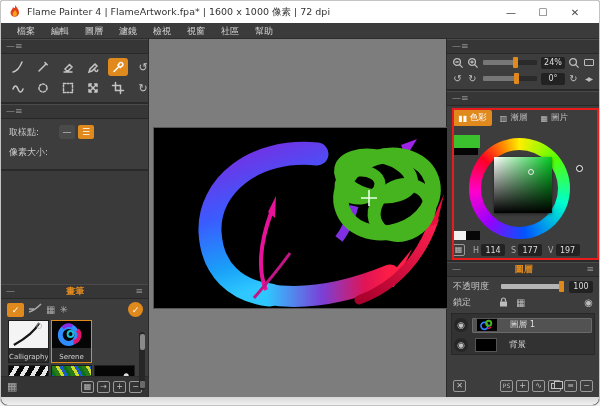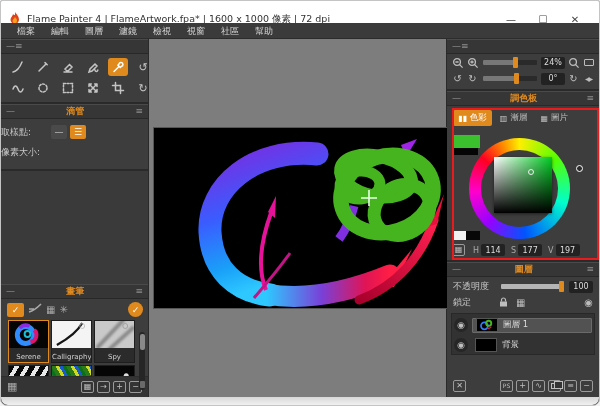--- a/index.html
+++ b/index.html
@@ -1,19 +1,19 @@
 <!DOCTYPE html>
 <html><head>
 <meta charset="utf-8">
 <style>
   html,body{margin:0;padding:0;background:#f2f2f2;font-family:"DejaVu Sans","Liberation Sans",sans-serif;}
   *{box-sizing:border-box;}
   .window{position:relative;width:600px;height:406px;background:#3a3a3a;border:1px solid #c4c4c4;border-radius:2px 2px 7px 7px;overflow:hidden;}
   
-  .titlebar{position:absolute;left:0;top:0;right:0;height:36px;background:#ffffff;display:flex;align-items:center;padding:0 8px;}
+  .titlebar{position:absolute;left:0;top:0;right:0;height:22px;background:#ffffff;display:flex;align-items:center;padding:0 8px;}
   .flame-logo{width:12px;height:14px;margin-right:6px;}
   .title-text{font-size:9.5px;color:#333;white-space:nowrap;overflow:hidden;flex:1;}
   .winbtns{display:flex;gap:0;}
   .winbtn{width:32px;height:20px;display:flex;align-items:center;justify-content:center;font-size:10px;color:#444;}
   
   .menubar{position:absolute;left:0;top:22px;right:0;height:16px;background:#3b3b3b;display:flex;align-items:center;padding:0 8px;gap:0;border-bottom:1px solid #2c2c2c;}
   .menu-item{font-size:9px;color:#d6d6d6;padding:0 8px;line-height:16px;}
   
   .main{position:absolute;left:0;top:38px;right:0;bottom:8px;}
   .leftcol{position:absolute;left:0;top:0;width:147px;height:100%;background:#353535;display:flex;flex-direction:column;}
@@ -27,21 +27,21 @@
   .phdr .ttl{flex:1;text-align:center;color:#e08a1e;font-weight:bold;font-size:9px;}
   .phdr .ham{color:#8f8f8f;font-size:9px;line-height:9px;}
   
   .toolgrid{display:grid;grid-template-columns:repeat(5,20px) 16px;gap:3px 5px;padding:4px 6px 5px 7px;}
   .tbtn{width:20px;height:18px;border-radius:3px;display:flex;align-items:center;justify-content:center;color:#c4c4c4;font-size:11px;}
   .tbtn.sel{background:#e08a1e;color:#fff;}
   .tbtn svg{display:block;}
   .ticn{stroke:#c4c4c4;fill:none;stroke-width:1.5;stroke-linecap:round;}
   .tbtn.sel .ticn{stroke:#fff;}
   
-  .drow{display:flex;align-items:center;padding:6px 8px 0 0;font-size:9px;color:#c8c8c8;}
+  .drow{display:flex;align-items:center;padding:6px 8px 0 8px;font-size:9px;color:#c8c8c8;}
   .drow .lab{width:50px;}
   .sbtn{width:16px;height:14px;border-radius:2px;background:#4a4a4a;color:#c8c8c8;display:flex;align-items:center;justify-content:center;font-size:9px;margin-right:3px;}
   .sbtn.sel{background:#e08a1e;color:#fff;}
   .radios{display:flex;flex-direction:column;gap:2px;}
   .radio{display:flex;align-items:center;gap:4px;font-size:8.5px;color:#c8c8c8;}
   .rdot{width:9px;height:9px;border-radius:50%;border:1px solid #8a8a8a;background:#2e2e2e;position:relative;}
   .rdot.on::after{content:"";position:absolute;left:1.5px;top:1.5px;width:4px;height:4px;border-radius:50%;background:#e08a1e;}
   .spacer{flex:1;background:#3a3a3a;}
   
   .brushpanel{height:113px;display:flex;flex-direction:column;border-bottom:none;}
@@ -93,21 +93,21 @@
   .lrow{display:flex;align-items:center;padding:3px 6px 0 6px;font-size:9px;color:#c8c8c8;gap:4px;}
   .lrow .llab{width:42px;}
   .dropdown{flex:1;height:13px;background:#7a7a7a;border-radius:2px;display:flex;align-items:center;padding:0 4px;color:#1c1c1c;font-size:8.5px;}
   .dropdown .arr{margin-left:auto;font-size:6px;color:#333;}
   .lockicons{display:flex;gap:8px;align-items:center;flex:1;}
   .licn{color:#bdbdbd;font-size:10px;line-height:10px;}
   .eyeR{margin-left:auto;}
   .layerlist{margin:4px 4px 0 4px;background:#323232;border:1px solid #282828;height:42px;padding:2px 2px;}
   .layeritem{display:flex;align-items:center;gap:4px;height:18px;margin-bottom:2px;}
   .eyebtn{width:14px;height:14px;border-radius:50%;background:#262626;color:#c0c0c0;font-size:9px;display:flex;align-items:center;justify-content:center;}
-  .lmain{flex:1;display:flex;align-items:center;gap:5px;height:15px;padding:0 3px;border-radius:1px;}
+  .lmain{flex:1;display:flex;align-items:center;gap:12px;height:15px;padding:0 3px;border-radius:1px;}
   .lmain.sel{background:#525252;border:1px solid #6a6a6a;}
   .lthumb{width:22px;height:14px;background:#000;border:1px solid #555;}
   .lname{font-size:8.5px;color:#ddd;}
   .lbar{display:flex;align-items:center;gap:3px;padding:5px 6px 0 6px;margin-top:auto;margin-bottom:5px;}
   .lbar .gap{flex:1;}
   .dbl{position:relative;width:7px;height:6px;border:1px solid #c0c0c0;}
   .dbl::after{content:"";position:absolute;left:2px;top:-3px;width:7px;height:6px;border:1px solid #c0c0c0;background:#343434;}
   
   .canvas{position:absolute;left:5px;top:89px;width:293px;height:180px;background:#000;box-shadow:0 0 0 1px #555;}
   
@@ -203,21 +203,20 @@
                 <path class="ticn" d="M4.5,1.5 v8 h8 M1.5,4.5 h8 v8"></path>
               </svg>
             </div>
           <div class="tbtn">↻</div>
         </div>
       </div>
 
       <div class="panel">
         <div class="phdr">
           <span class="min">—</span>
-          <span class="ttl">滴管</span>
           <span class="ham">≡</span>
         </div>
         <div class="drow">
           <span class="lab">取樣點:</span>
           <div class="sbtn">—</div>
           <div class="sbtn sel">☰</div>
         </div>
         <div class="drow" style="align-items:flex-start;padding-bottom:10px;">
           <span class="lab" style="padding-top:1px;">像素大小:</span>
         </div>
@@ -234,48 +233,37 @@
         <div class="brow">
           <div class="chkbtn">✓</div>
           <span class="bicon"><svg width="14" height="11">
                 <path d="M1,9 C5,8 9,5 13,1 M1,6 h5" stroke="#a8a8a8" stroke-width="1.6" fill="none"></path>
               </svg></span>
           <span class="bicon">▦</span>
           <span class="bicon">✳</span>
           <div class="syncbtn">✓</div>
         </div>
         <div class="thumbrow">
+          <div class="bcell">
+            <svg class="bimg" viewBox="0 0 40 27" preserveAspectRatio="none">
+              <rect width="40" height="27" fill="#f4f4f4"></rect>
+              <path d="M31,2 C26,11 16,18 5,24" stroke="#161616" stroke-width="2.4" fill="none"></path>
+              <circle cx="31" cy="5" r="2.5" stroke="#bbb" stroke-width="0.8" fill="none"></circle>
+            </svg>
+            <div class="blabel">Calligraphy</div>
+          </div>
           <div class="bcell sel">
             <svg class="bimg" viewBox="0 0 40 27" preserveAspectRatio="none">
               <rect width="40" height="27" fill="#050505"></rect>
               <circle cx="17" cy="14" r="8.5" stroke="#2f8dff" stroke-width="5" fill="none"></circle>
               <path d="M22,21 A7,7 0 0 0 26,9" stroke="#e0156e" stroke-width="4" fill="none"></path>
               <path d="M11,7 A9,9 0 0 1 21,5" stroke="#8a2be2" stroke-width="3.5" fill="none"></path>
               <circle cx="19" cy="13" r="3" stroke="#18c0d8" stroke-width="2" fill="none"></circle>
             </svg>
             <div class="blabel">Serene</div>
-          </div>
-          <div class="bcell">
-            <svg class="bimg" viewBox="0 0 40 27" preserveAspectRatio="none">
-              <rect width="40" height="27" fill="#f4f4f4"></rect>
-              <path d="M31,2 C26,11 16,18 5,24" stroke="#161616" stroke-width="2.4" fill="none"></path>
-              <circle cx="31" cy="5" r="2.5" stroke="#bbb" stroke-width="0.8" fill="none"></circle>
-            </svg>
-            <div class="blabel">Calligraphy</div>
-          </div>
-          <div class="bcell">
-            <svg class="bimg" viewBox="0 0 40 27" preserveAspectRatio="none">
-              <rect width="40" height="27" fill="#c9c9c9"></rect>
-              <g stroke="#6a6a6a" stroke-width="4" opacity="0.65" filter="blur(1px)">
-                <path d="M2,27 L30,-2" fill="none"></path>
-                <path d="M14,29 L40,6" fill="none"></path>
-              </g>
-              <circle cx="31" cy="5" r="2.5" stroke="#999" stroke-width="0.8" fill="none"></circle>
-            </svg>
-            <div class="blabel">Spy</div>
           </div>
         </div>
         <div class="partialrow">
           <div class="pcell" style="background:repeating-linear-gradient(120deg,#0a0a0a 0 5px,#e8e8e8 5px 9px);"></div>
           <div class="pcell" style="background:repeating-linear-gradient(60deg,#2a7a1a 0 4px,#cddc22 4px 7px,#1a5acc 7px 10px,#0a701a 10px 13px);"></div>
           <div class="pcell" style="background:radial-gradient(circle at 80% 35%, #ddd 0 2px, transparent 3px),#060606;"></div>
         </div>
         <div class="vscroll">
             <div class="vthumb"></div>
             <div class="vbtn"></div>
@@ -383,21 +371,20 @@
           </div>
           <div class="valbox">0°</div>
           <span class="nicon">↻</span>
           <span class="nicon" style="font-size:6px;letter-spacing:-1px;">◀▶</span>
         </div>
       </div>
 
       <div class="panel">
         <div class="phdr">
           <span class="min">—</span>
-          <span class="ttl">調色板</span>
           <span class="ham">≡</span>
         </div>
         <div class="tabsrow">
           <div class="tab active">
               <span class="tglyph">▮▮</span>
               <span>色彩</span>
             </div>
           <div class="tab">
               <span class="tglyph">▥</span>
               <span>漸層</span>

